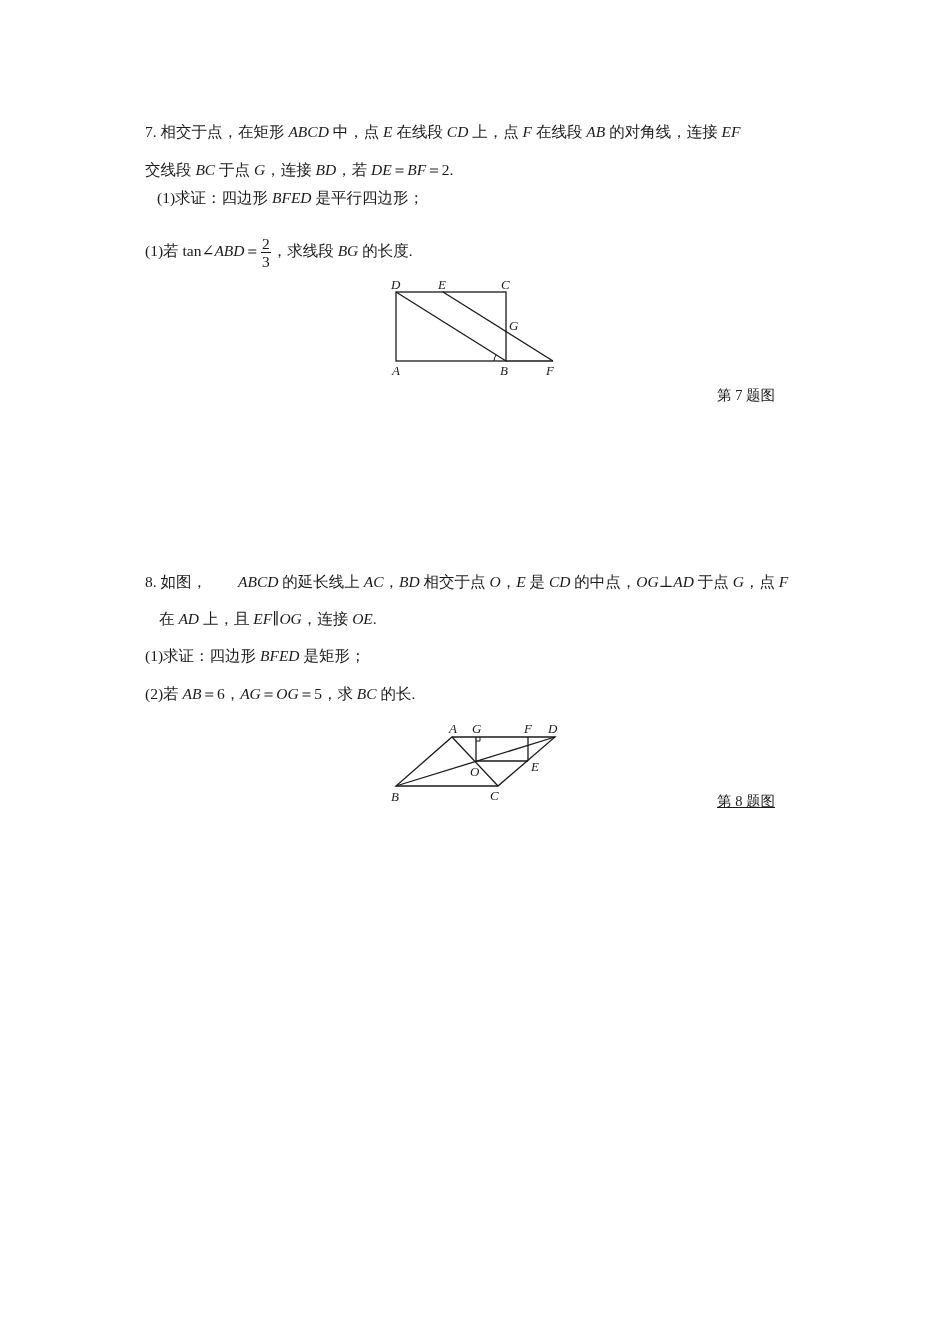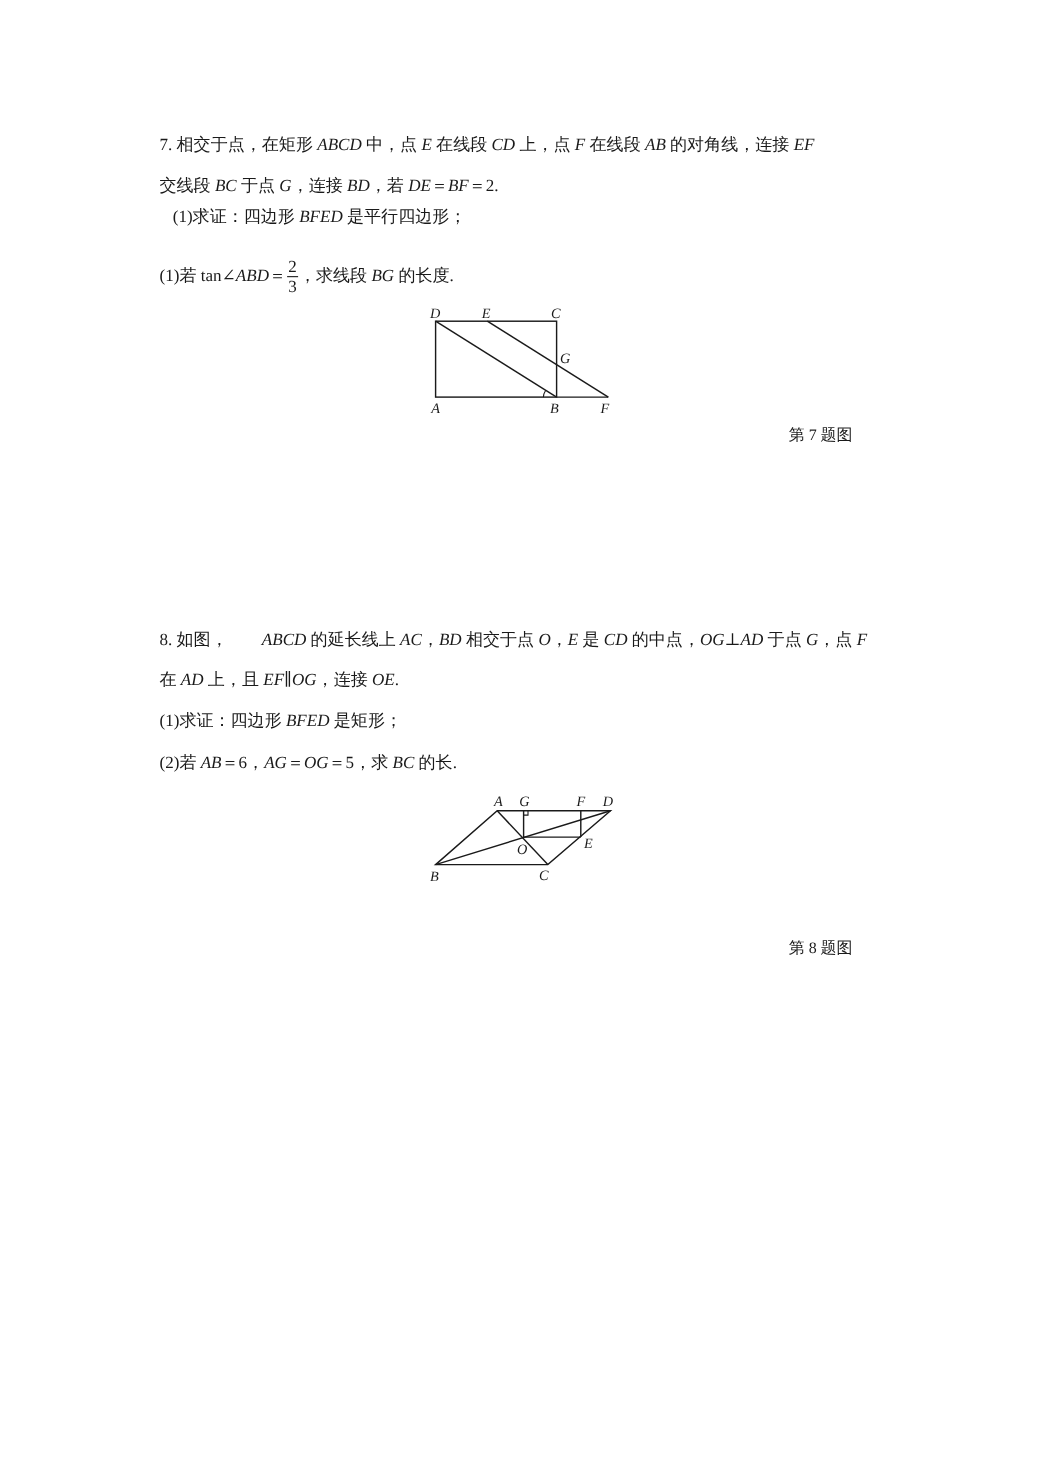--- a/index.html
+++ b/index.html
@@ -65,23 +65,23 @@
   <text class="lbl" x="391" y="801">B</text>
   <text class="lbl" x="490" y="800">C</text>
 </svg>
 
 <div class="caption" style="top:386px;">第 7 题图</div>
 
 <div class="line" style="top:572px;">
   <span>8.</span>
   <span>如图，　　</span><i>ABCD</i><span> 的延长线上 </span><i>AC</i><span>，</span><i>BD</i><span> 相交于点 </span><i>O</i><span>，</span><i>E</i><span> 是 </span><i>CD</i><span> 的中点，</span><i>OG</i><span>⊥</span><i>AD</i><span> 于点 </span><i>G</i><span>，点 </span><i>F</i>
 </div>
-<div class="line" style="top:609px;">
+<div class="line" style="top:609px;margin-left:14px;">
   <span>在 </span><i>AD</i><span> 上，且 </span><i>EF</i><span>∥</span><i>OG</i><span>，连接 </span><i>OE</i><span>.</span>
 </div>
 <div class="line" style="top:646px;">
   <span>(1)求证：四边形 </span><i>BFED</i><span> 是矩形；</span>
 </div>
 <div class="line" style="top:684px;">
   <span>(2)若 </span><i>AB</i><span>＝6，</span><i>AG</i><span>＝</span><i>OG</i><span>＝5，求 </span><i>BC</i><span> 的长.</span>
 </div>
 
-<div class="caption" style="top:852px;">第 8 题图</div>
+<div class="caption" style="top:792px;text-decoration:underline;">第 8 题图</div>
 
 </body></html>

